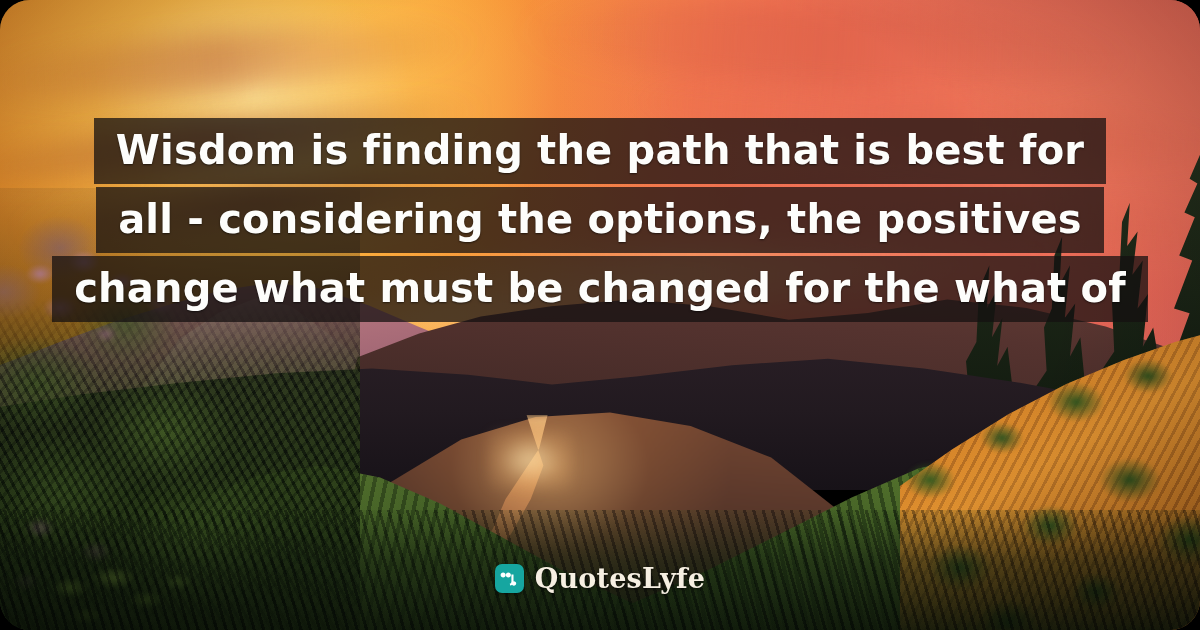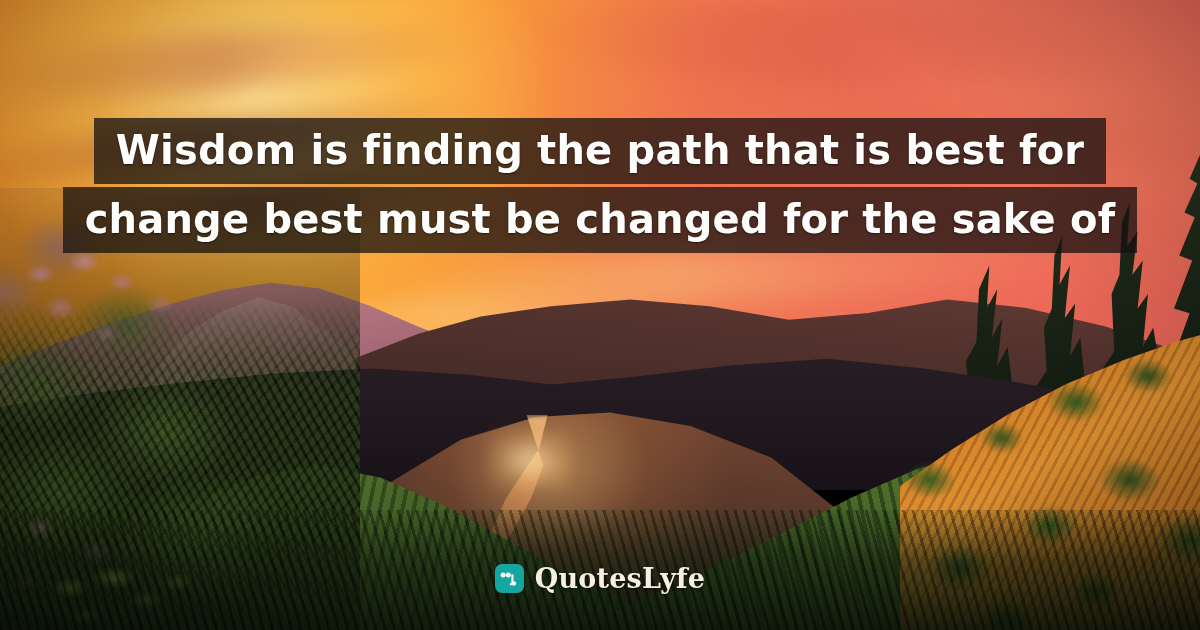--- a/index.html
+++ b/index.html
@@ -8,20 +8,21 @@
     width:1200px; height:630px;
     overflow:hidden;
     background:#000;
     font-family:"Liberation Sans", sans-serif;
   }
 
   #stage {
     position:relative;
     width:1200px; height:630px;
     overflow:hidden;
+    border-radius:30px;
   }
 
   
   .scene { position:absolute; inset:0; overflow:hidden; }
 
   
   .sky {
     position:absolute; left:0; top:0; width:1200px; height:430px;
     background:
       radial-gradient(ellipse 420px 300px at 255px 95px,
@@ -325,21 +326,22 @@
     <div class="blossom"></div>
     <div class="blossom-lo"></div>
     <div class="leaf-sprig"></div>
 
     <div class="fg-bottom"></div>
     <div class="vignette"></div>
   </div>
 
   <div class="quote-block">
     <span class="qline">Wisdom is finding the path that is best for</span>
-    <span class="qline">change best must be changed for the sake of</span>
+    <span class="qline">all - considering the options, the positives</span>
+    <span class="qline">change what must be changed for the what of</span>
   </div>
 
   <div class="brand">
     <span class="brand-mark">
       <svg width="20" height="20" viewBox="0 0 20 20" aria-hidden="true">
         <path d="M4.1 3.4c1.5 0 2.6 1.1 2.6 2.5 0 1.4-1.1 2.5-2.5 2.5-1.5 0-2.6-1.1-2.6-2.5 0-1.4 1.1-2.5 2.5-2.5z" fill="#ffffff"></path>
         <path d="M9.3 3.4c1.5 0 2.6 1.1 2.6 2.5 0 1.4-1.1 2.5-2.5 2.5-1.5 0-2.6-1.1-2.6-2.5 0-1.4 1.1-2.5 2.5-2.5z" fill="#ffffff"></path>
         <path d="M12.0 5.6h2.5v7.2c0 2.0-1.4 3.6-3.4 3.8l-.3-2.0c1.0-.2 1.6-.9 1.6-1.9V5.6z" fill="#ffffff"></path>
         <path d="M14.9 12.3c1.3 0 2.3 1.0 2.3 2.2s-1.0 2.2-2.3 2.2-2.3-1.0-2.3-2.2 1.0-2.2 2.3-2.2z" fill="#ffffff"></path>
       </svg>

